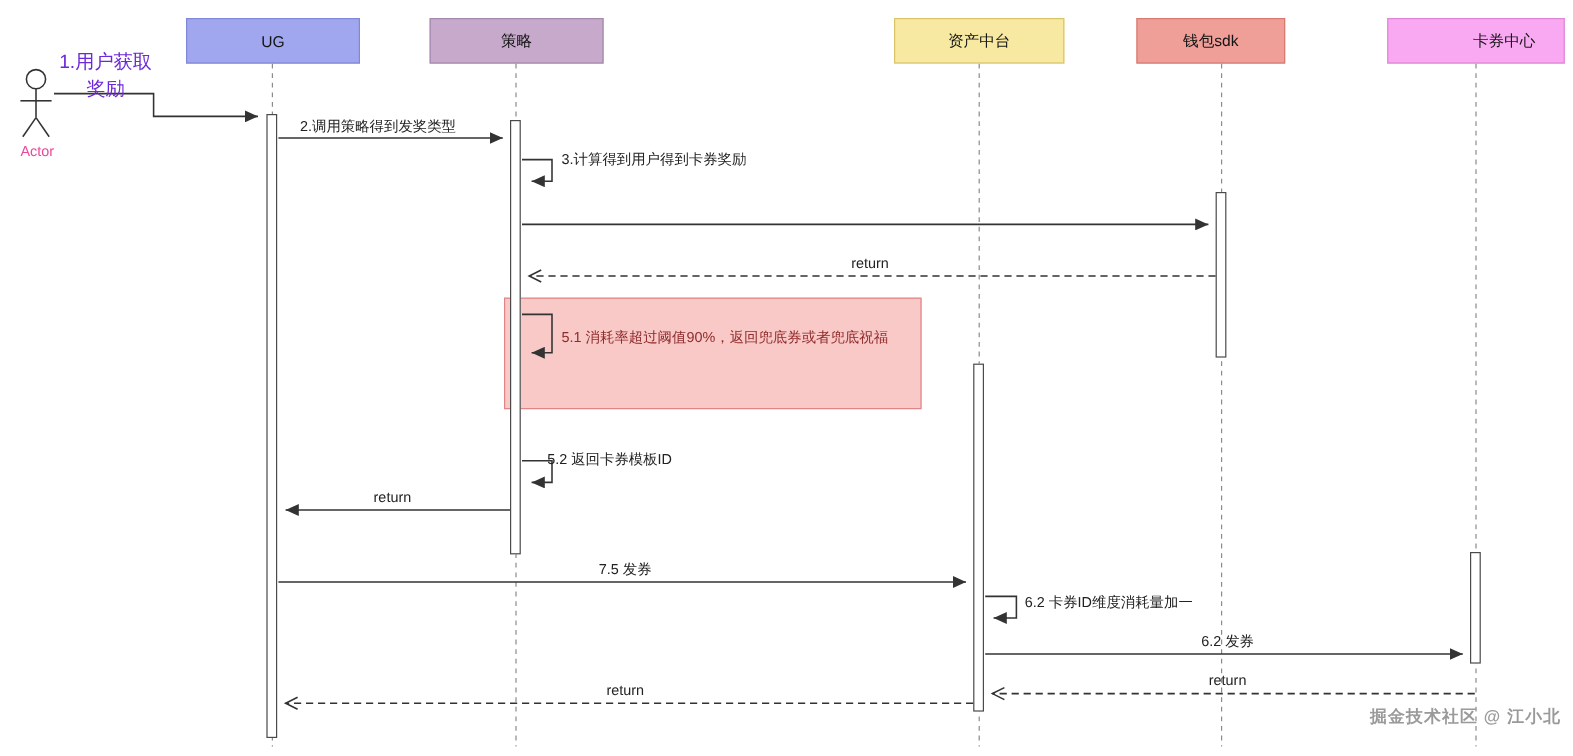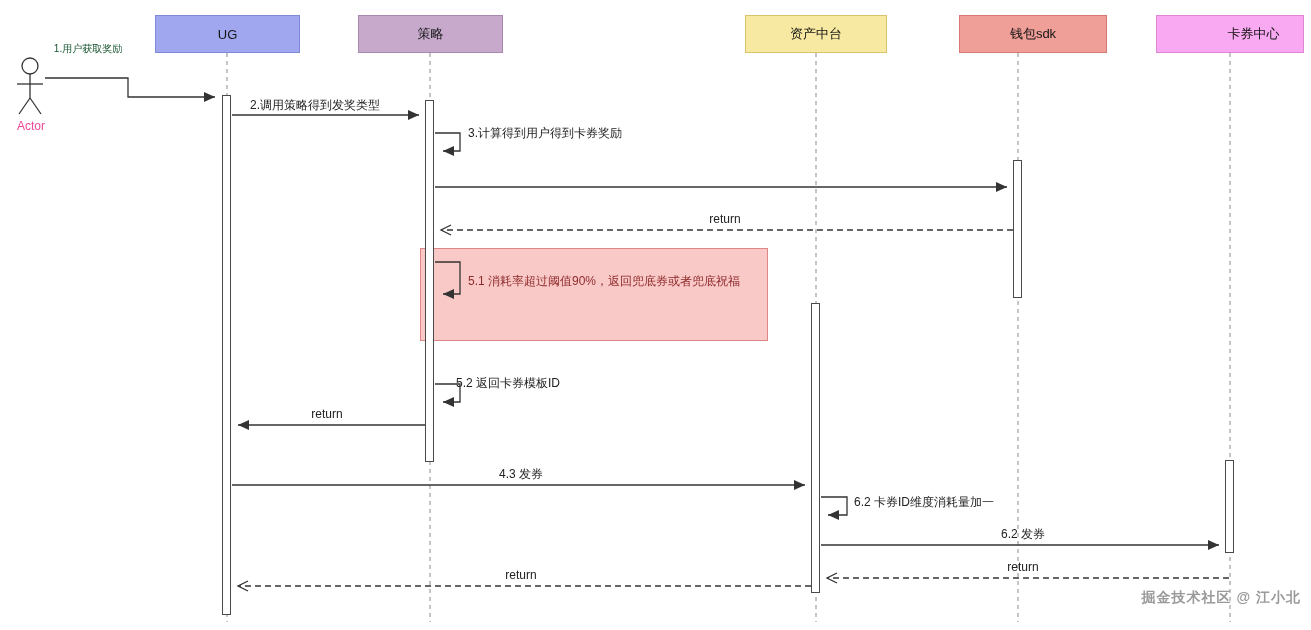--- a/index.html
+++ b/index.html
@@ -5,21 +5,21 @@
   html,body{margin:0;padding:0;background:#ffffff;}
   .stage{position:relative;width:1311px;height:630px;background:#ffffff;overflow:hidden;
          font-family:"Liberation Sans","DejaVu Sans",sans-serif;color:#222;}
   .layer{position:absolute;left:0;top:0;width:1311px;height:630px;pointer-events:none;}
   .phead{position:absolute;top:15px;height:38px;border:1px solid #888;box-sizing:border-box;
          display:flex;align-items:center;justify-content:center;font-size:13px;color:#141414;}
   .bar{position:absolute;width:9px;background:#ffffff;border:1px solid #4a4a4a;box-sizing:border-box;}
   .hl{position:absolute;left:420px;top:248px;width:348px;height:93px;border:1px solid;box-sizing:border-box;}
   .lbl{position:absolute;font-size:12px;color:#222;white-space:nowrap;line-height:1.3;}
   .lbl.center{text-align:center;}
-  .msg1{position:absolute;left:46px;top:42px;width:84px;text-align:center;font-size:10px;color:#14532d;line-height:1.4;}
+  .msg1{position:absolute;left:46px;top:42px;width:84px;text-align:center;font-size:16px;color:#6d28d9;line-height:1.4;}
   .actor-label{position:absolute;left:8px;top:119px;width:46px;text-align:center;font-size:12px;color:#ec4899;}
   .watermark{position:absolute;right:10px;top:589px;font-size:14px;font-weight:600;color:#9a9a9a;letter-spacing:1px;}
 </style>
 </head>
 <body>
 
 <div class="stage">
 
   <svg class="layer" viewBox="0 0 1311 630">
     <g stroke="#333" stroke-width="1.3" fill="none">
@@ -34,21 +34,21 @@
       <line x1="430" y1="53" x2="430" y2="622"></line>
       <line x1="816" y1="53" x2="816" y2="622"></line>
       <line x1="1018" y1="53" x2="1018" y2="622"></line>
       <line x1="1230" y1="53" x2="1230" y2="622"></line>
     </g>
   </svg>
 
   <div class="phead" style="left: 358px; width: 145px; background: rgb(198, 169, 203); border-color: rgb(167, 136, 174);">策略</div>
   <div class="phead" style="left: 155px; width: 145px; background: rgb(160, 167, 238); border-color: rgb(127, 136, 217);">UG</div>
   <div class="phead" style="left: 745px; width: 142px; background: rgb(247, 233, 161); border-color: rgb(217, 196, 108);">资产中台</div>
-  <div class="phead" style="left: 947px; width: 148px; background: rgb(239, 158, 152); border-color: rgb(214, 122, 114); margin-left: 12px;">钱包sdk</div>
+  <div class="phead" style="left: 947px; width: 124px; background: rgb(239, 158, 152); border-color: rgb(214, 122, 114);">钱包sdk</div>
   <div class="phead" style="left: 1156px; width: 148px; background: rgb(249, 169, 242); border-color: rgb(223, 133, 214); padding-left: 47px;">卡券中心</div>
 
   <div class="hl" style="background: rgb(249, 201, 199); border-color: rgb(224, 133, 133);"></div>
 
   <div class="bar" style="left:222px;top:95px;height:520px"></div>
   <div class="bar" style="left:425px;top:100px;height:362px"></div>
   <div class="bar" style="left:1013px;top:160px;height:138px"></div>
   <div class="bar" style="left:811px;top:303px;height:290px"></div>
   <div class="bar" style="left:1225px;top:460px;height:93px"></div>
 
@@ -78,21 +78,21 @@
     </g>
   </svg>
 
   <div class="msg1">1.用户获取奖励</div>
   <div class="lbl" style="left:250px;top:98px">2.调用策略得到发奖类型</div>
   <div class="lbl" style="left:468px;top:126px">3.计算得到用户得到卡券奖励</div>
   <div class="lbl center" style="left:695px;top:212px;width:60px">return</div>
   <div class="lbl" style="left: 468px; top: 274px; color: rgb(143, 43, 43);">5.1 消耗率超过阈值90%，返回兜底券或者兜底祝福</div>
   <div class="lbl" style="left:456px;top:376px">5.2 返回卡券模板ID</div>
   <div class="lbl center" style="left:297px;top:407px;width:60px">return</div>
-  <div class="lbl center" style="left:471px;top:467px;width:100px">4.3 发券</div>
+  <div class="lbl center" style="left:471px;top:467px;width:100px">7.5 发券</div>
   <div class="lbl" style="left:854px;top:495px">6.2 卡券ID维度消耗量加一</div>
   <div class="lbl center" style="left:973px;top:527px;width:100px">6.2 发券</div>
   <div class="lbl center" style="left:993px;top:560px;width:60px">return</div>
   <div class="lbl center" style="left:491px;top:568px;width:60px">return</div>
 
   <div class="actor-label">Actor</div>
   <div class="watermark">掘金技术社区 @ 江小北</div>
 
 </div>
 

